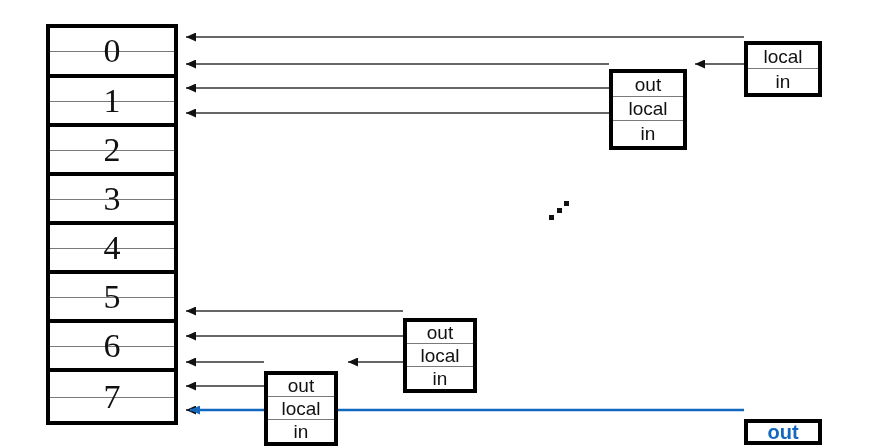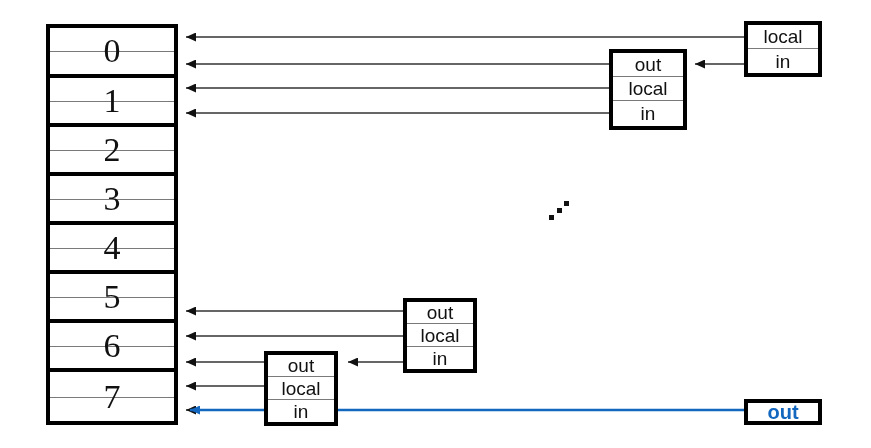--- a/index.html
+++ b/index.html
@@ -26,21 +26,21 @@
   }
   .slot-index{
     position:absolute;left:0;top:0;width:100%;height:100%;
     display:flex;align-items:center;justify-content:center;
     font-family:"Liberation Serif","DejaVu Serif",serif;
     font-size:34px;color:#111;line-height:1;
   }
 
   
   .entry-box{
-    position:absolute;box-sizing:border-box;border:4px solid #000;background:#fff;
+    position:absolute;box-sizing:border-box;border:4px solid #000;background:#fff;margin-top:20px;
   }
   .entry-row{
     box-sizing:border-box;text-align:center;color:#111;
     font-size:19px;line-height:1;display:flex;align-items:center;justify-content:center;
     border-bottom:1px solid #7a7a7a;background:transparent;
   }
   .entry-row:last-child{border-bottom:none;}
   .entry-row.accent{color:#1367bf;font-weight:bold;font-size:20px;}
 
   

